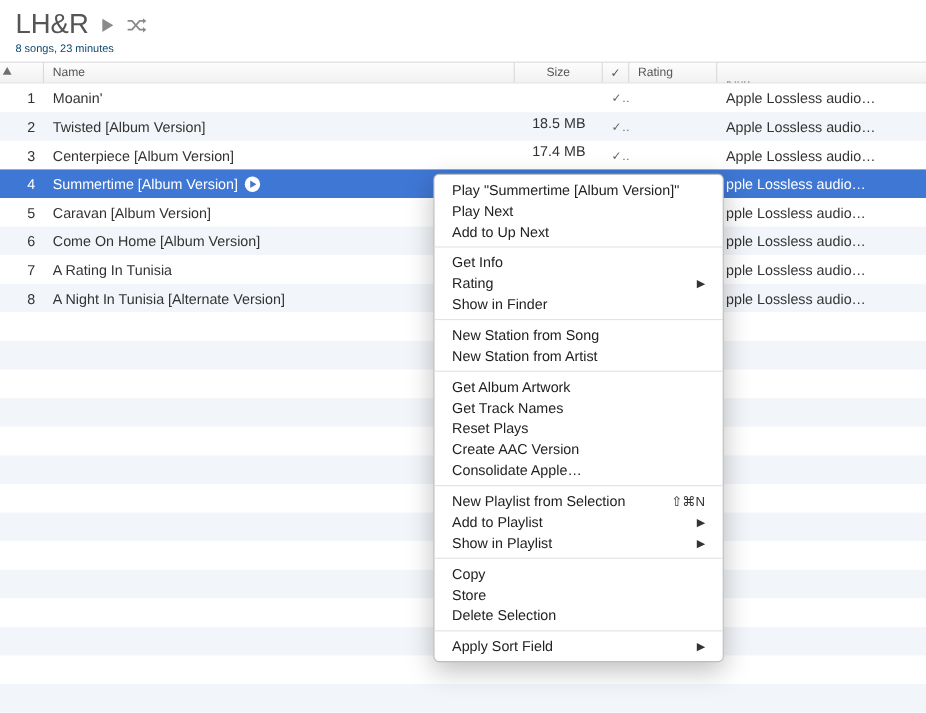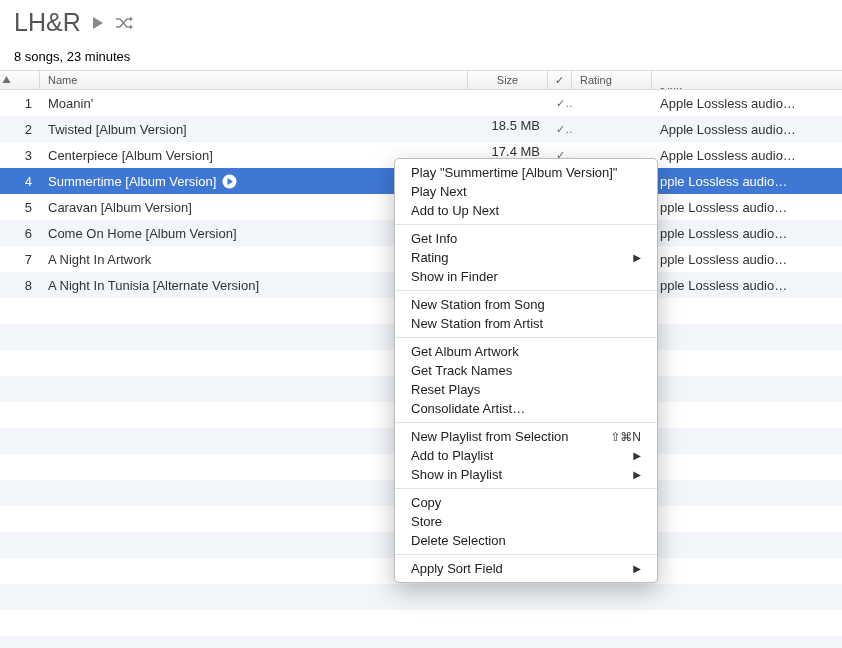--- a/index.html
+++ b/index.html
@@ -23,23 +23,23 @@
     }
     .playlist-title {
       font-size: 25px;
       font-weight: 400;
       color: #555;
     }
     .play-icon svg, .shuffle-icon svg {
       display: block;
     }
     .subtitle {
-      font-size: 13px;
-      color: #000000;
-      margin-top: 12px;
+      font-size: 10px;
+      color: #0c4a6e;
+      margin-top: 2px;
     }
     .table {
       width: 100%;
     }
     .thead {
       display: flex;
       align-items: stretch;
       border-top: 1px solid #d9d9d9;
       border-bottom: 1px solid #d9d9d9;
       background: linear-gradient(#fdfdfd, #f1f1f1);
@@ -75,21 +75,21 @@
       color: #fff;
     }
     .td {
       padding: 0 8px;
       white-space: nowrap;
       overflow: hidden;
       text-overflow: ellipsis;
     }
     .td-num { width: 40px; text-align: right; }
     .td-name { flex: 1; display: flex; align-items: center; gap: 6px; }
-    .td-size { width: 80px; text-align: right; margin-top: 44px; }
+    .td-size { width: 80px; text-align: center; margin-top: 44px; }
     .td-check { width: 24px; text-align: center; color: #666; font-size: 11px; }
     .tr.selected .td-check { color: rgba(255,255,255,0.85); }
     .td-rating { width: 80px; }
     .td-kind { width: 190px; }
     .now-playing-indicator {
       display: inline-flex;
     }
 
     
     .context-menu {
@@ -238,21 +238,21 @@
           <span>Come On Home [Album Version]</span>
         </div>
         <div class="td td-size"></div>
         <div class="td td-check"></div>
         <div class="td td-rating"></div>
         <div class="td td-kind">pple Lossless audio…</div>
       </div>
       <div class="tr">
         <div class="td td-num">7</div>
         <div class="td td-name">
-          <span>A Night In Artwork</span>
+          <span>A Rating In Tunisia</span>
         </div>
         <div class="td td-size"></div>
         <div class="td td-check"></div>
         <div class="td td-rating"></div>
         <div class="td td-kind">pple Lossless audio…</div>
       </div>
       <div class="tr">
         <div class="td td-num">8</div>
         <div class="td td-name">
           <span>A Night In Tunisia [Alternate Version]</span>
@@ -409,21 +409,24 @@
     <div class="menu-item">
       <span>Get Album Artwork</span>
     </div>
     <div class="menu-item">
       <span>Get Track Names</span>
     </div>
     <div class="menu-item">
       <span>Reset Plays</span>
     </div>
     <div class="menu-item">
-      <span>Consolidate Artist…</span>
+      <span>Create AAC Version</span>
+    </div>
+    <div class="menu-item">
+      <span>Consolidate Apple…</span>
     </div>
     <div class="menu-sep"></div>
     <div class="menu-item">
       <span>New Playlist from Selection</span>
       <span class="menu-shortcut">⇧⌘N</span>
     </div>
     <div class="menu-item">
       <span>Add to Playlist</span>
       <span class="submenu-arrow">▶</span>
     </div>

